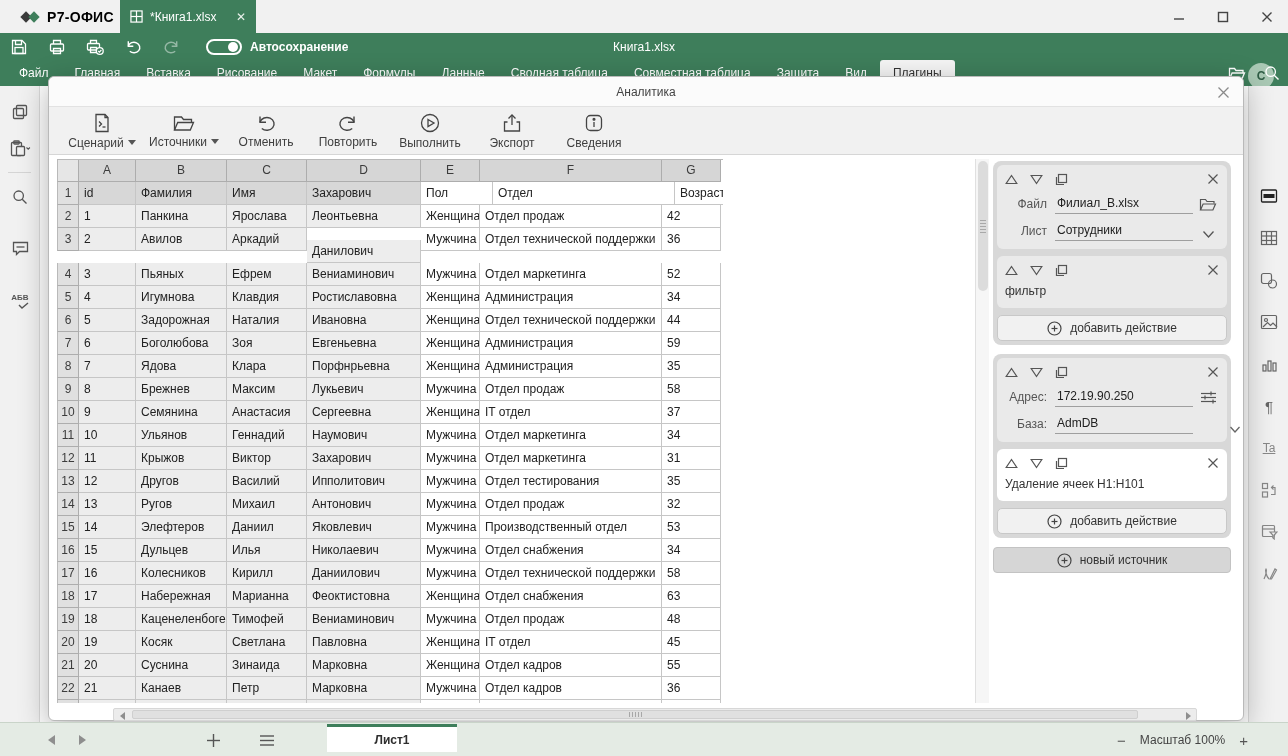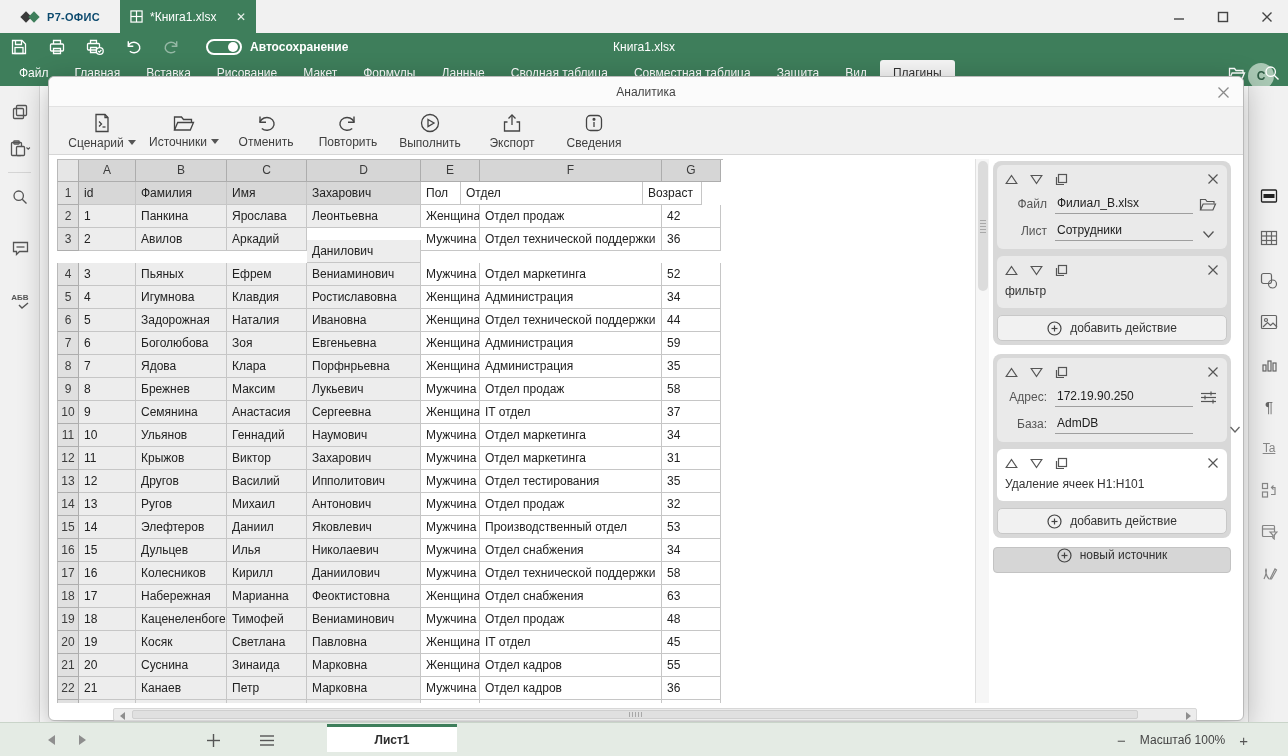--- a/index.html
+++ b/index.html
@@ -3,21 +3,21 @@
 <meta charset="utf-8">
 <style>
   * { margin:0; padding:0; box-sizing:border-box; }
   html,body { width:1288px; height:756px; overflow:hidden; }
   body { font-family:"Liberation Sans","DejaVu Sans",sans-serif; font-size:12px; color:#333; background:#fff; position:relative; }
   svg { display:block; }
 
   
   .tabstrip { position:absolute; left:0; top:0; width:1288px; height:33px; background:#f1f1f1; }
   .logo { position:absolute; left:20px; top:0; height:33px; display:flex; align-items:center; gap:7px; }
-  .logo-name { font-weight:bold; font-size:11px; color:#0c4a6e; letter-spacing:.3px; }
+  .logo-name { font-weight:bold; font-size:14px; color:#000000; letter-spacing:.3px; }
   .doc-tab { position:absolute; left:120px; top:0; width:136px; height:33px; background:#3e7e5b; color:#fff; display:flex; align-items:center; gap:7px; padding:0 10px; }
   .doc-tab .tab-x { margin-left:auto; color:#eaf2ec; font-size:12px; cursor:default; }
   .win-controls { position:absolute; right:12px; top:0; height:33px; display:flex; align-items:center; gap:26px; color:#444; }
   .win-btn { width:18px; height:18px; display:flex; align-items:center; justify-content:center; }
 
   
   .chrome { position:absolute; left:0; top:33px; width:1288px; height:53px; background:#3e7e5b; }
   .qtoolbar { position:absolute; left:0; top:0; width:1288px; height:27px; display:flex; align-items:center; color:#fff; }
   .qbtn { width:38px; height:27px; display:flex; align-items:center; justify-content:center; }
   .qbtn.disabled { opacity:.45; }
@@ -81,21 +81,21 @@
   .card.white { background:#fff; }
   .card:last-child { margin-bottom:0; }
   .card-head { display:flex; align-items:center; gap:12px; height:16px; color:#555; margin-bottom:2px; }
   .card-head .spacer { flex:1; }
   .card-title { font-size:12px; color:#333; padding:4px 0 2px 0; }
   .frow { display:flex; align-items:flex-end; margin-top:9px; }
   .flabel { width:42px; text-align:right; color:#555; flex:none; padding-bottom:3px; }
   .fval { flex:1; margin-left:8px; border-bottom:1px solid #9f9f9f; padding:0 0 3px 2px; color:#222; white-space:nowrap; overflow:hidden; }
   .ficon { flex:none; width:22px; display:flex; justify-content:center; color:#555; padding-bottom:2px; margin-left:4px; }
   .addbtn { height:26px; background:#f1f1f1; border:1px solid #c8c8c8; border-radius:5px; display:flex; align-items:center; justify-content:center; gap:8px; color:#333; }
-  .newsrc { height:26px; background:#d6d6d6; border:1px solid #c3c3c3; border-radius:4px; display:flex; align-items:flex-start; justify-content:center; gap:8px; color:#333; }
+  .newsrc { height:26px; background:#d6d6d6; border:1px solid #c3c3c3; border-radius:4px; display:flex; align-items:center; justify-content:center; gap:8px; color:#333; }
 
   
   .statusbar { position:absolute; left:0; bottom:0; width:1288px; height:34px; background:#e4ebe4; border-top:1px solid #c9d4c9; }
   .sb-left { position:absolute; left:48px; top:0; height:34px; display:flex; align-items:center; gap:24px; color:#6f6f6f; }
   .sheet-tab { position:absolute; left:327px; top:1px; width:130px; height:28px; background:#fff; border-top:3px solid #3e7e5b; display:flex; align-items:center; justify-content:center; color:#2e2e2e; font-weight:bold; }
   .sb-right { position:absolute; right:40px; top:0; height:34px; display:flex; align-items:center; gap:14px; color:#444; }
   .zoomglyph { font-size:15px; color:#555; }
 </style>
 </head>
 <body>
@@ -398,21 +398,21 @@
         <div class="tcell colhdr" style="width: 59px;">E</div>
         <div class="tcell colhdr" style="width: 182px;">F</div>
         <div class="tcell colhdr" style="width: 59px;">G</div>
       </div>
       <div class="trow">
         <div class="tcell rowhdr first" style="width: 22px;">1</div>
         <div class="tcell hrow" style="width: 57px;">id</div>
         <div class="tcell hrow" style="width: 91px;">Фамилия</div>
         <div class="tcell hrow" style="width: 80px;">Имя</div>
         <div class="tcell hrow" style="width: 114px;">Захарович</div>
-        <div class="tcell " style="width: 40px;">Пол</div>
+        <div class="tcell " style="width: 72px;">Пол</div>
         <div class="tcell " style="width: 182px;">Отдел</div>
         <div class="tcell " style="width: 59px;">Возраст</div>
       </div>
       <div class="trow">
         <div class="tcell rowhdr first" style="width: 22px;">2</div>
         <div class="tcell src" style="width: 57px;">1</div>
         <div class="tcell src" style="width: 91px;">Панкина</div>
         <div class="tcell src" style="width: 80px;">Ярослава</div>
         <div class="tcell src" style="width: 114px;">Леонтьевна</div>
         <div class="tcell " style="width: 59px;">Женщина</div>

